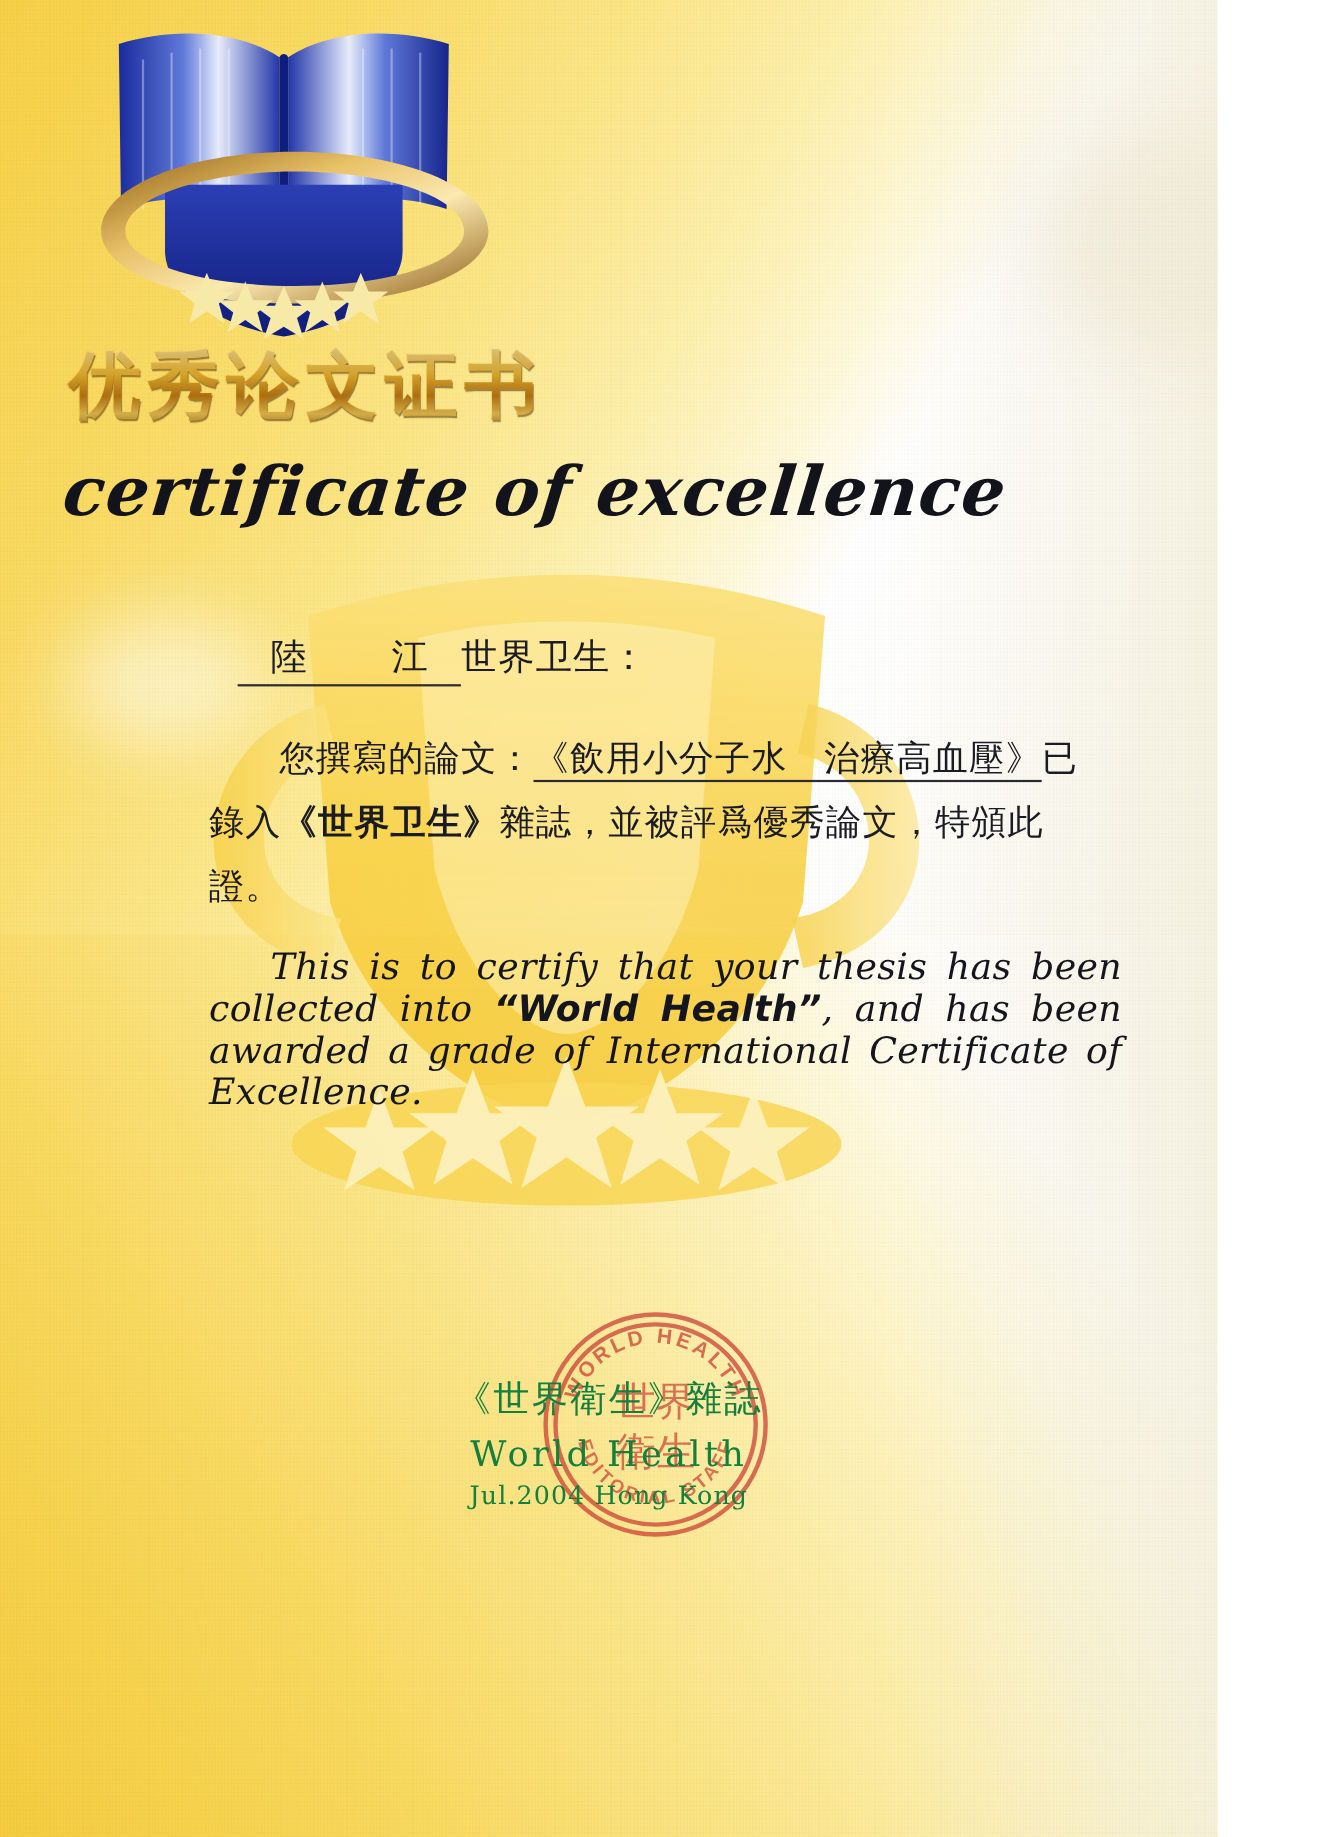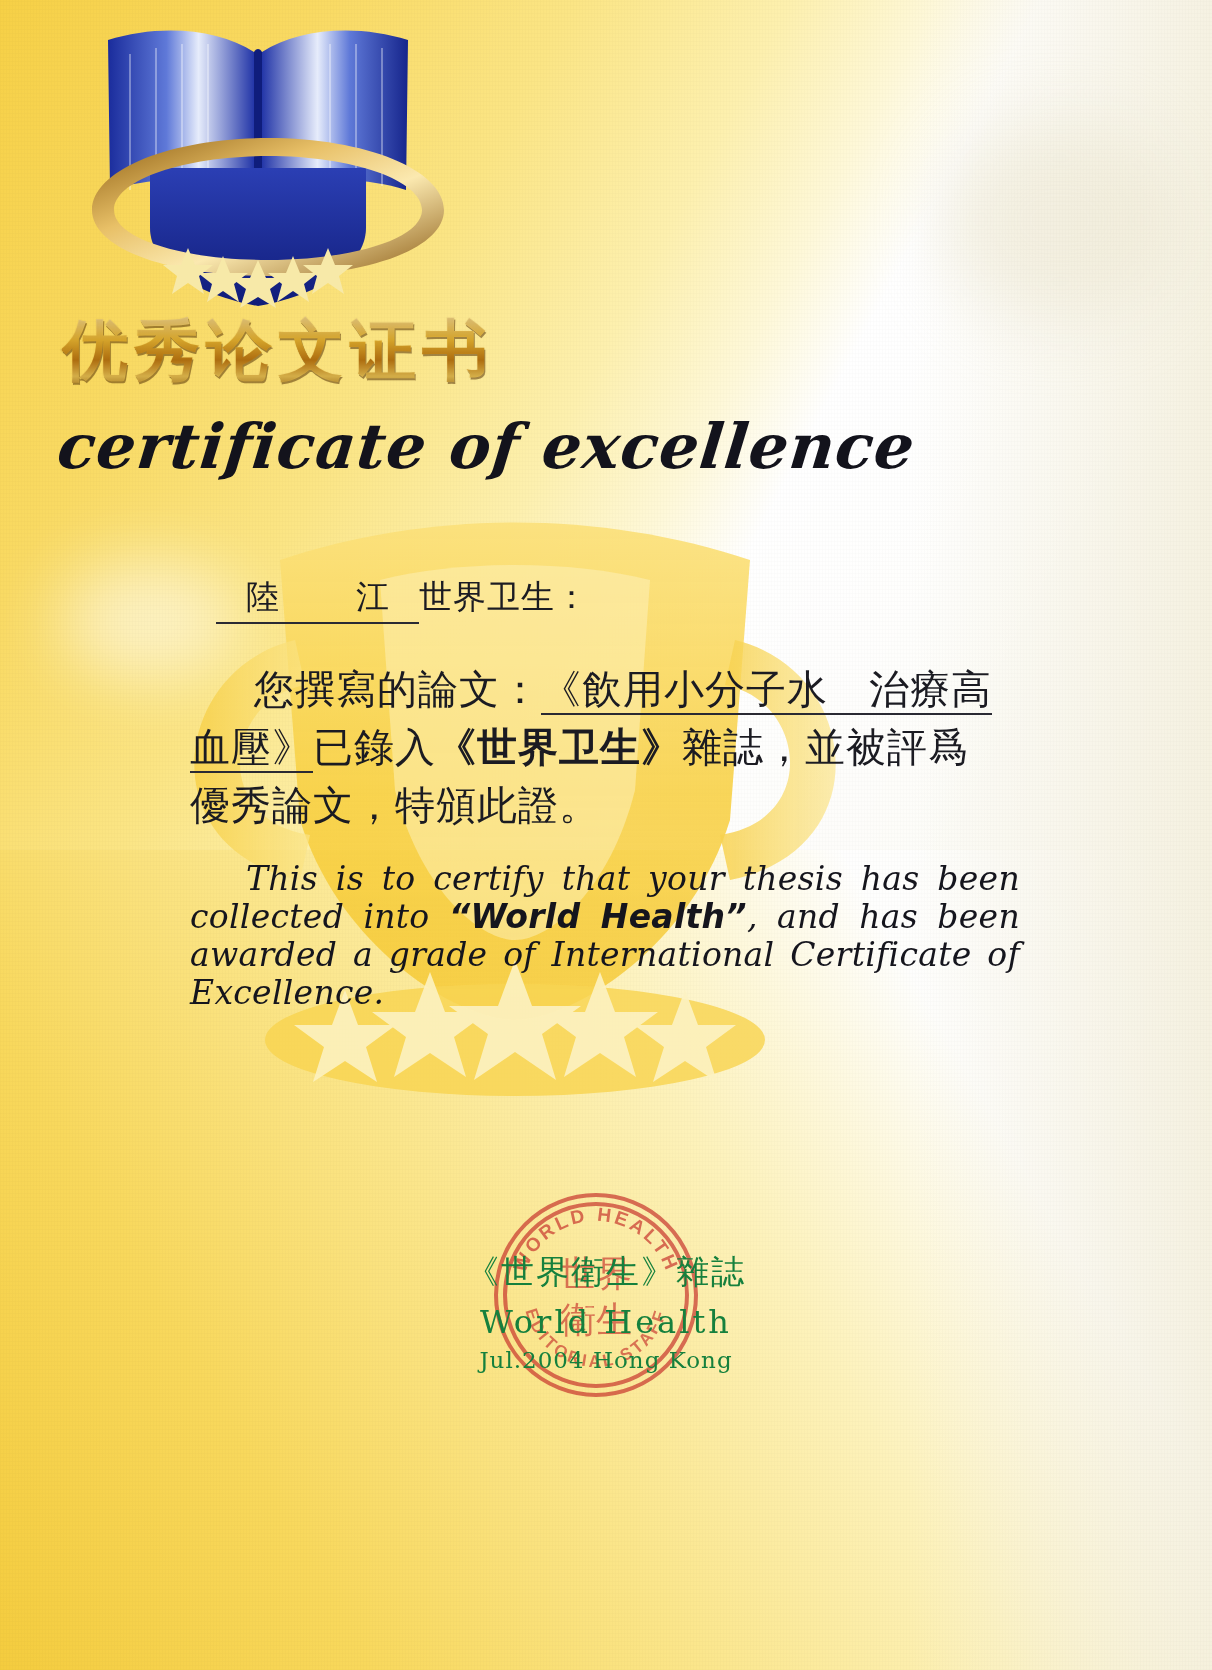--- a/index.html
+++ b/index.html
@@ -2,21 +2,21 @@
 <html><head>
 <meta charset="utf-8">
 <style>
   html, body {
     margin: 0;
     padding: 0;
     background: #ffffff;
   }
   #certificate {
     position: relative;
-    width: 1212px;
+    width: 1107px;
     height: 1670px;
     overflow: hidden;
     background: #fdfcf7;
     font-family: "Liberation Serif", serif;
   }
 
   
   .paper-base {
     position: absolute;
     inset: 0;
@@ -144,21 +144,21 @@
   .ul-name {
     display: inline-block;
     min-width: 148px;
     border-bottom: 2px solid #2a2a33;
     padding: 0 8px 2px 8px;
     letter-spacing: 22px;
     text-indent: 22px;
   }
   .para-cn {
     font-family: "DejaVu Serif", serif;
-    font-size: 40px;
+    font-size: 32px;
     line-height: 58px;
     margin: 0 16px 18px 0;
     text-indent: 64px;
     letter-spacing: 1px;
   }
   .ul-thesis {
     border-bottom: 2px solid #2a2a33;
     padding-bottom: 1px;
   }
   .mag-name { font-weight: bold; }

